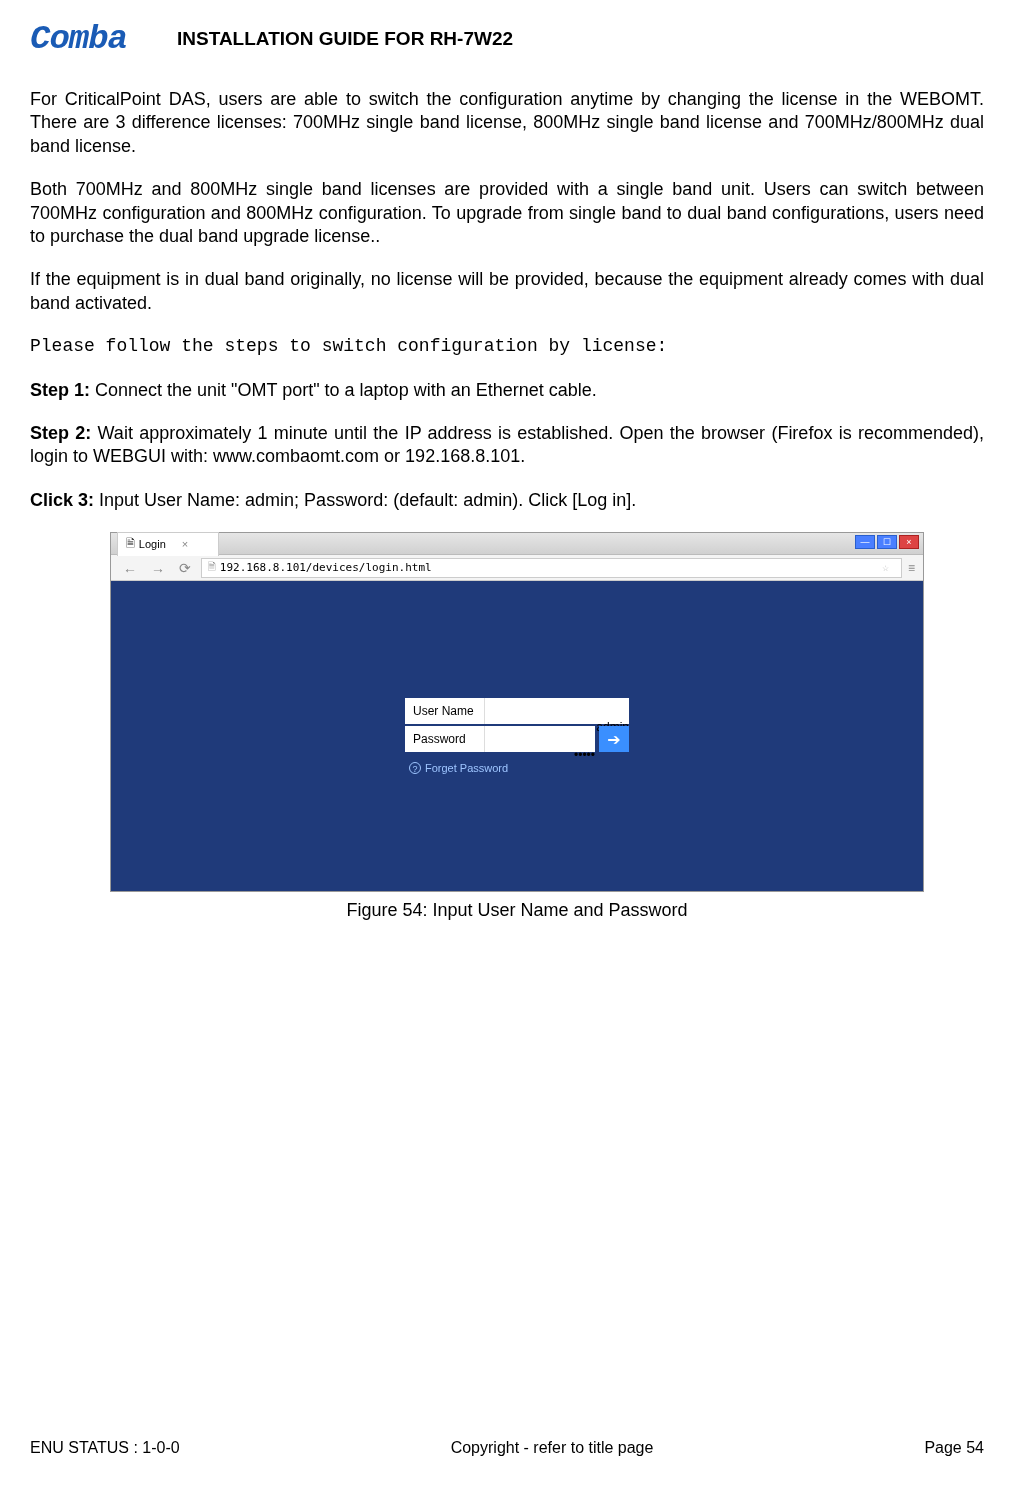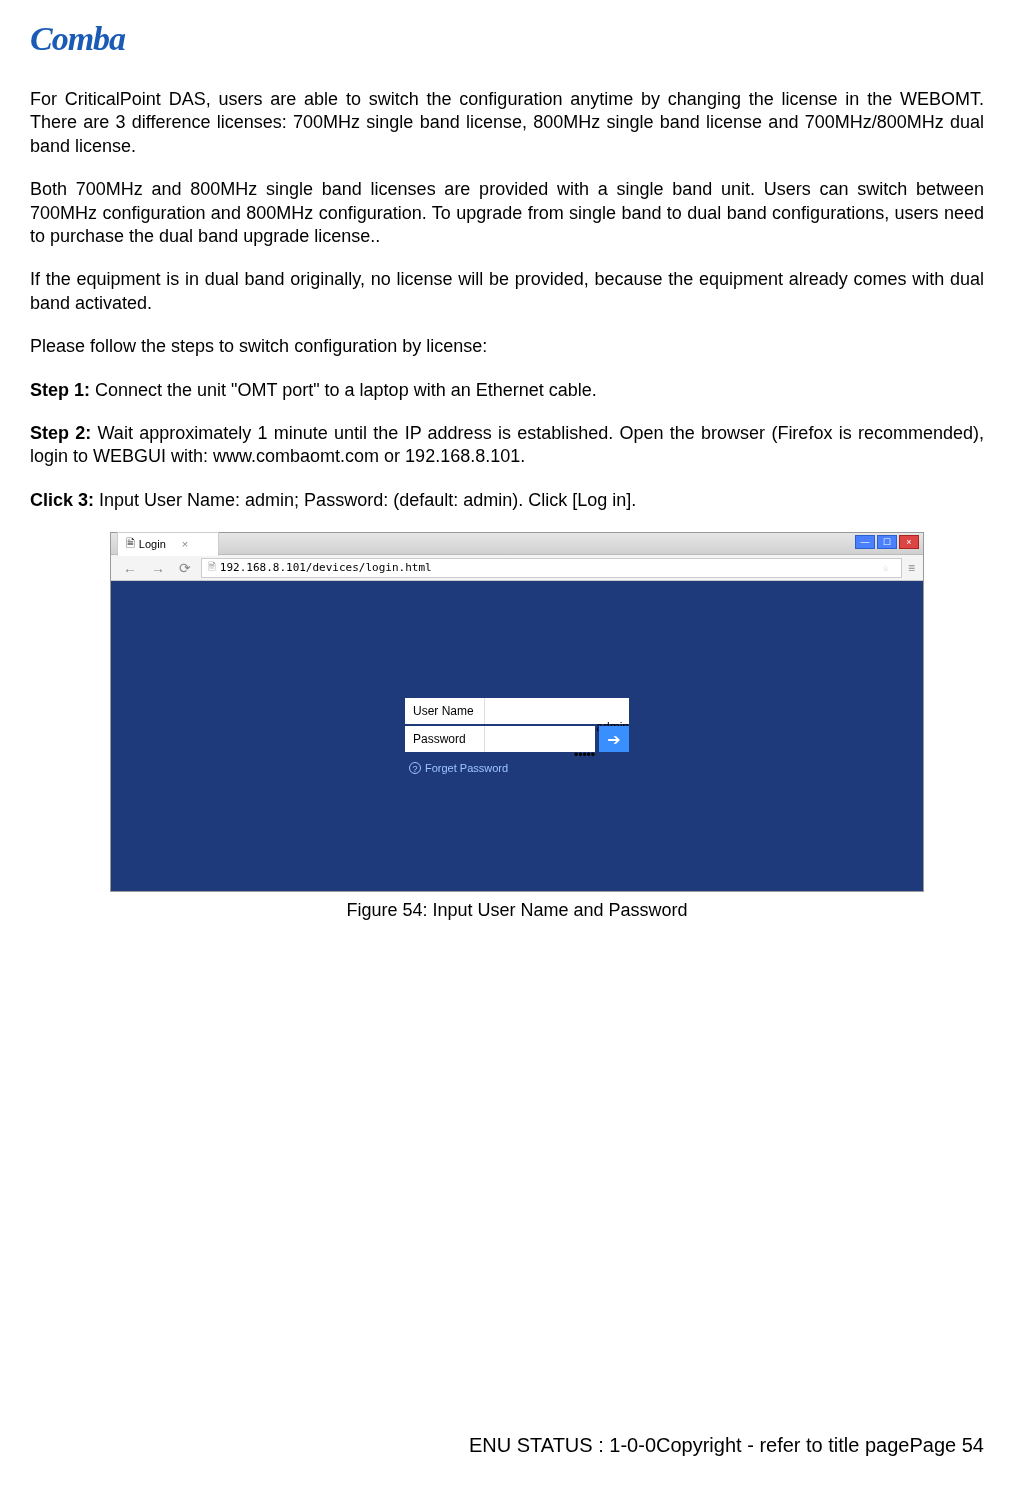--- a/index.html
+++ b/index.html
@@ -13,21 +13,21 @@
     }
     .page {
       padding: 20px 30px 20px 30px;
     }
     .header {
       display: flex;
       align-items: center;
       margin-bottom: 30px;
     }
     .logo {
-      font-family: Liberation Serif, serif;
+      font-family: Liberation Mono, monospace;
       font-size: 34px;
       font-weight: bold;
       font-style: italic;
       color: #1a5bb5;
       letter-spacing: -1px;
     }
     .doc-title {
       font-weight: bold;
       font-size: 19px;
       margin-left: 50px;
@@ -203,37 +203,38 @@
       text-align: center;
       font-size: 18px;
       margin-top: 8px;
     }
     .footer {
       position: absolute;
       bottom: 30px;
       left: 30px;
       right: 30px;
       display: flex;
-      justify-content: flex-end;
-      font-size: 20px;
+      justify-content: space-between;
+      font-size: 16px;
     }
   </style>
 </head>
 <body>
 
 <div class="page">
   <div class="header">
     <span class="logo">Comba</span>
+    <span class="doc-title">INSTALLATION GUIDE FOR RH-7W22</span>
   </div>
 
 
   <p class="body-text">For CriticalPoint DAS, users are able to switch the configuration anytime by changing the license in the WEBOMT. There are 3 difference licenses: 700MHz single band license, 800MHz single band license and 700MHz/800MHz dual band license.</p>
   <p class="body-text">Both 700MHz and 800MHz single band licenses are provided with a single band unit. Users can switch between 700MHz configuration and 800MHz configuration. To upgrade from single band to dual band configurations, users need to purchase the dual band upgrade license..</p>
   <p class="body-text">If the equipment is in dual band originally, no license will be provided, because the equipment already comes with dual band activated.</p>
-  <p class="body-text" style="">Please follow the steps to switch configuration by license:</p>
+  <p class="body-text" style="font-family:Liberation Mono, monospace;">Please follow the steps to switch configuration by license:</p>
 
   <p class="step">
     <b>Step 1:</b><span> Connect the unit "OMT port" to a laptop with an Ethernet cable.</span>
   </p>
   <p class="step">
     <b>Step 2:</b><span> Wait approximately 1 minute until the IP address is established. Open the browser (Firefox is recommended), login to WEBGUI with: www.combaomt.com or 192.168.8.101.</span>
   </p>
   <p class="step">
     <b>Click 3:</b><span> Input User Name: admin; Password: (default: admin). Click [Log in].</span>
   </p>

